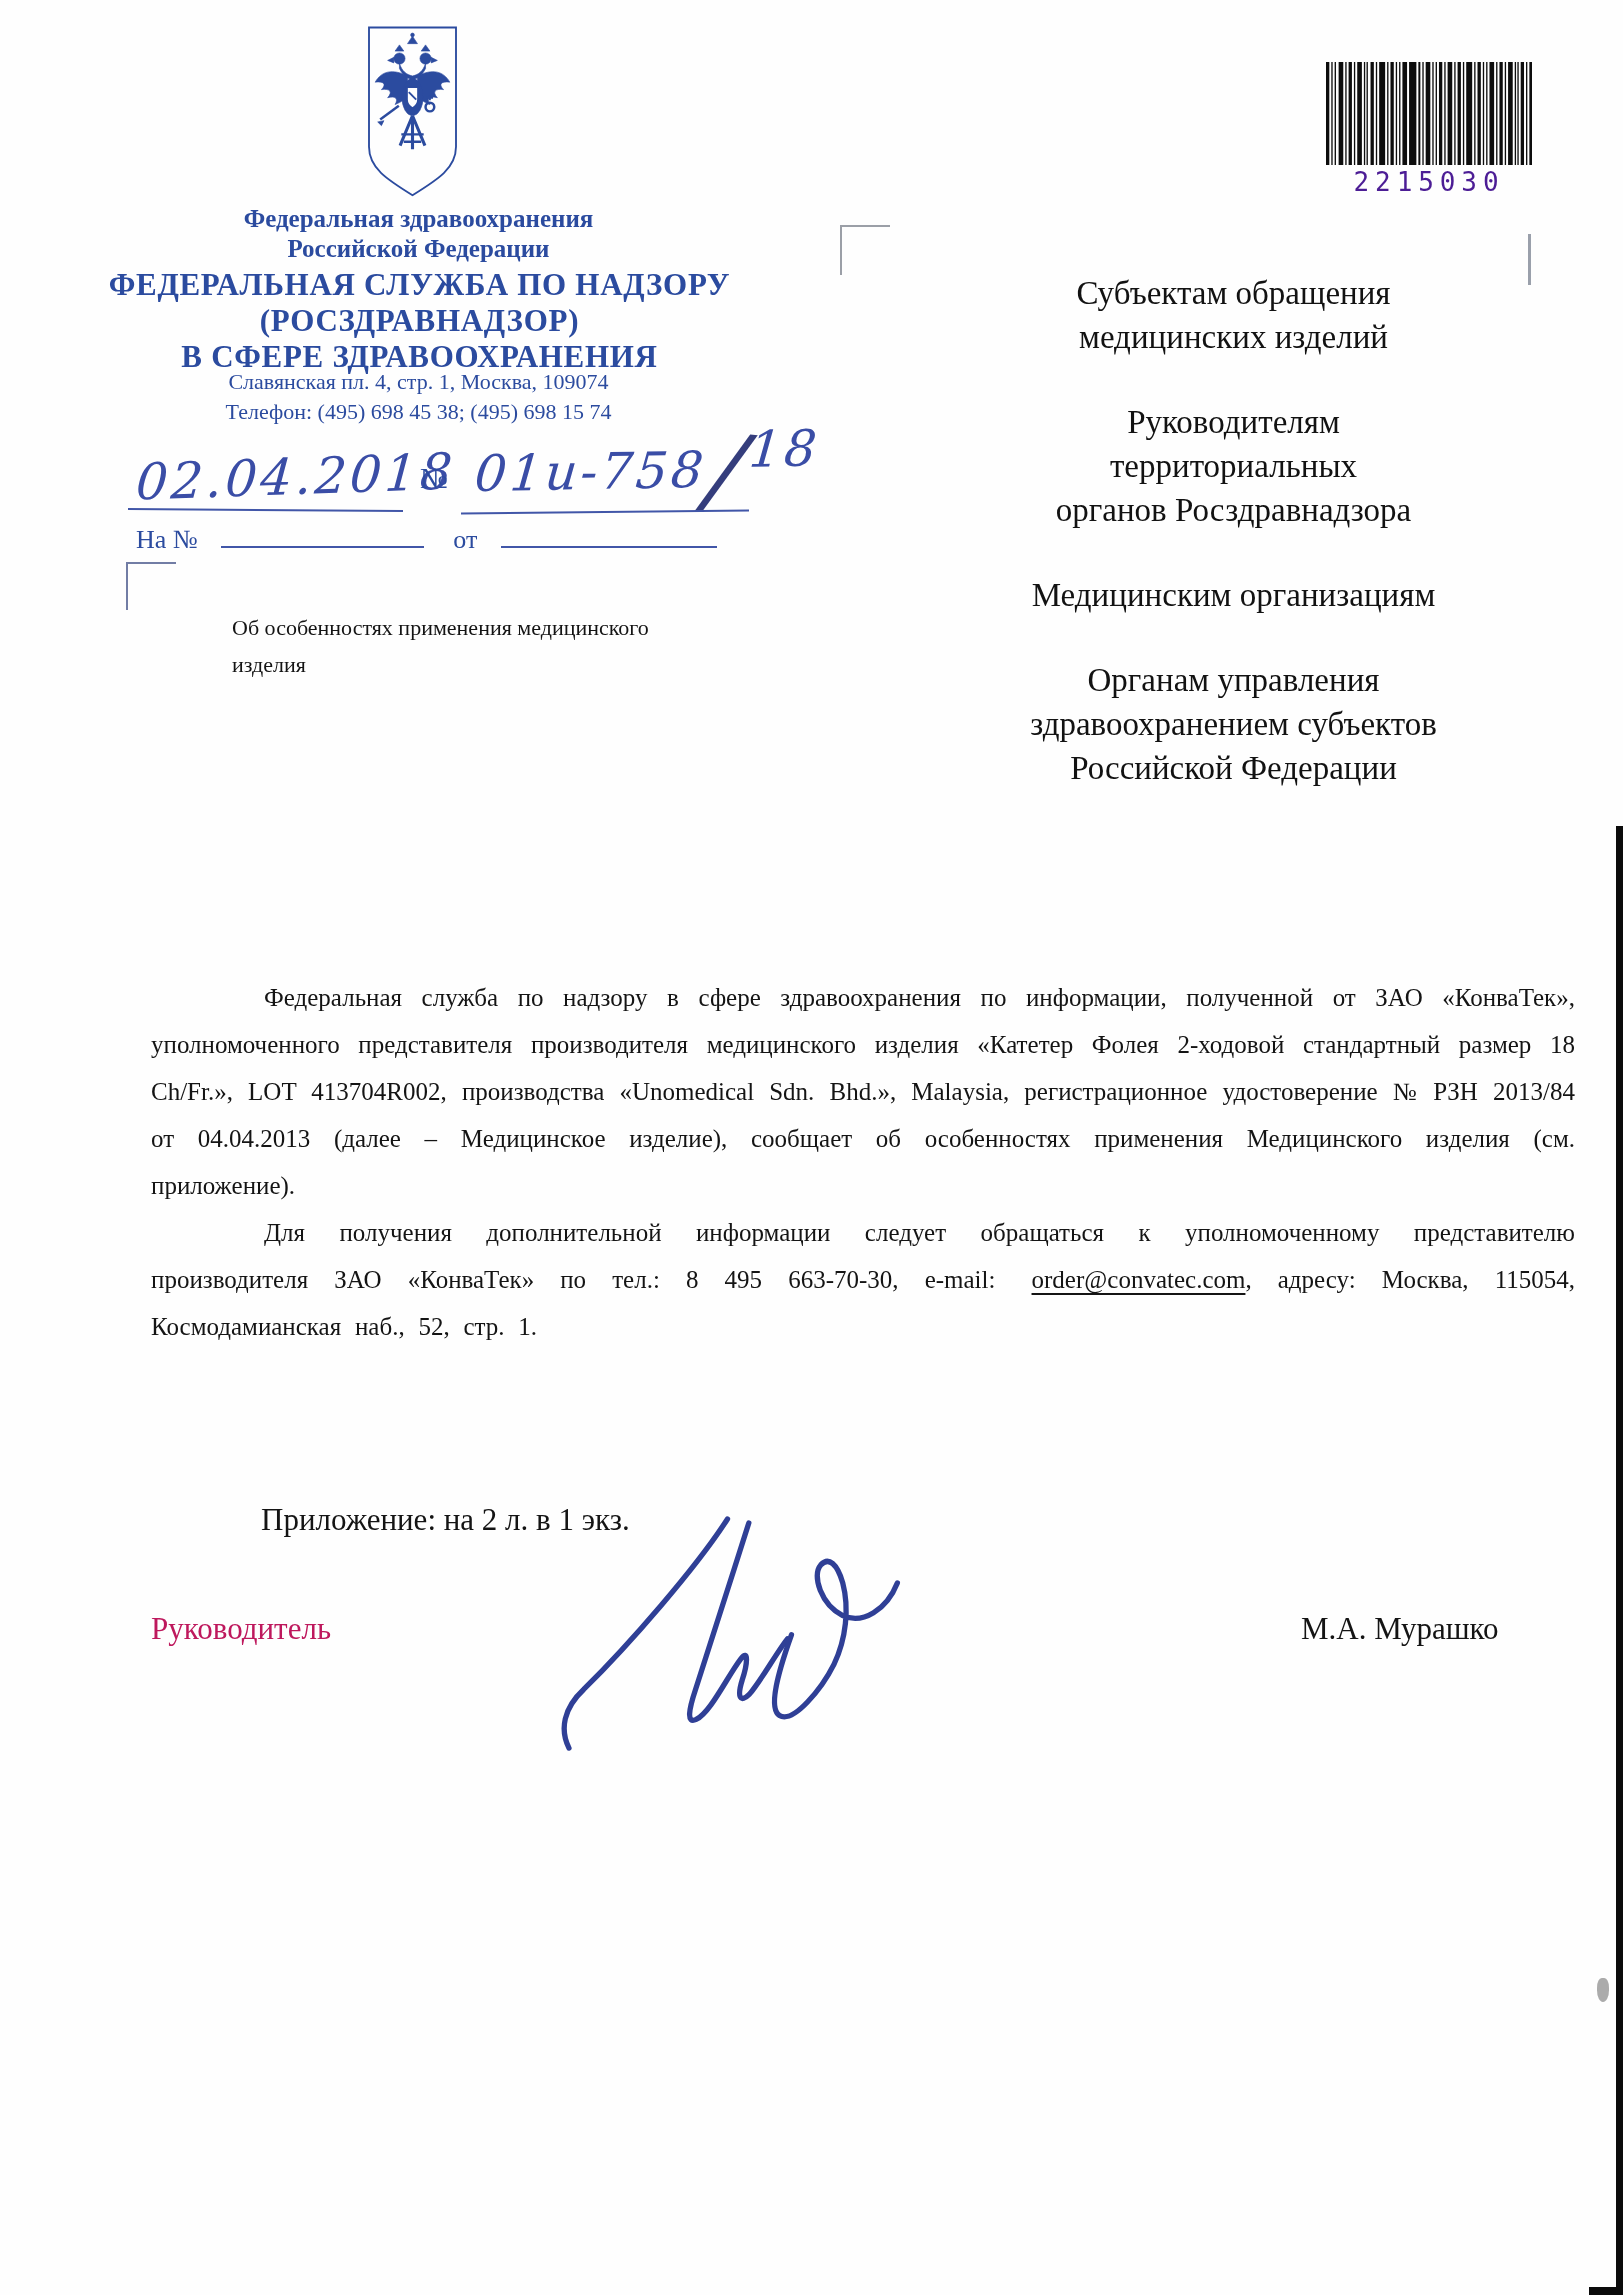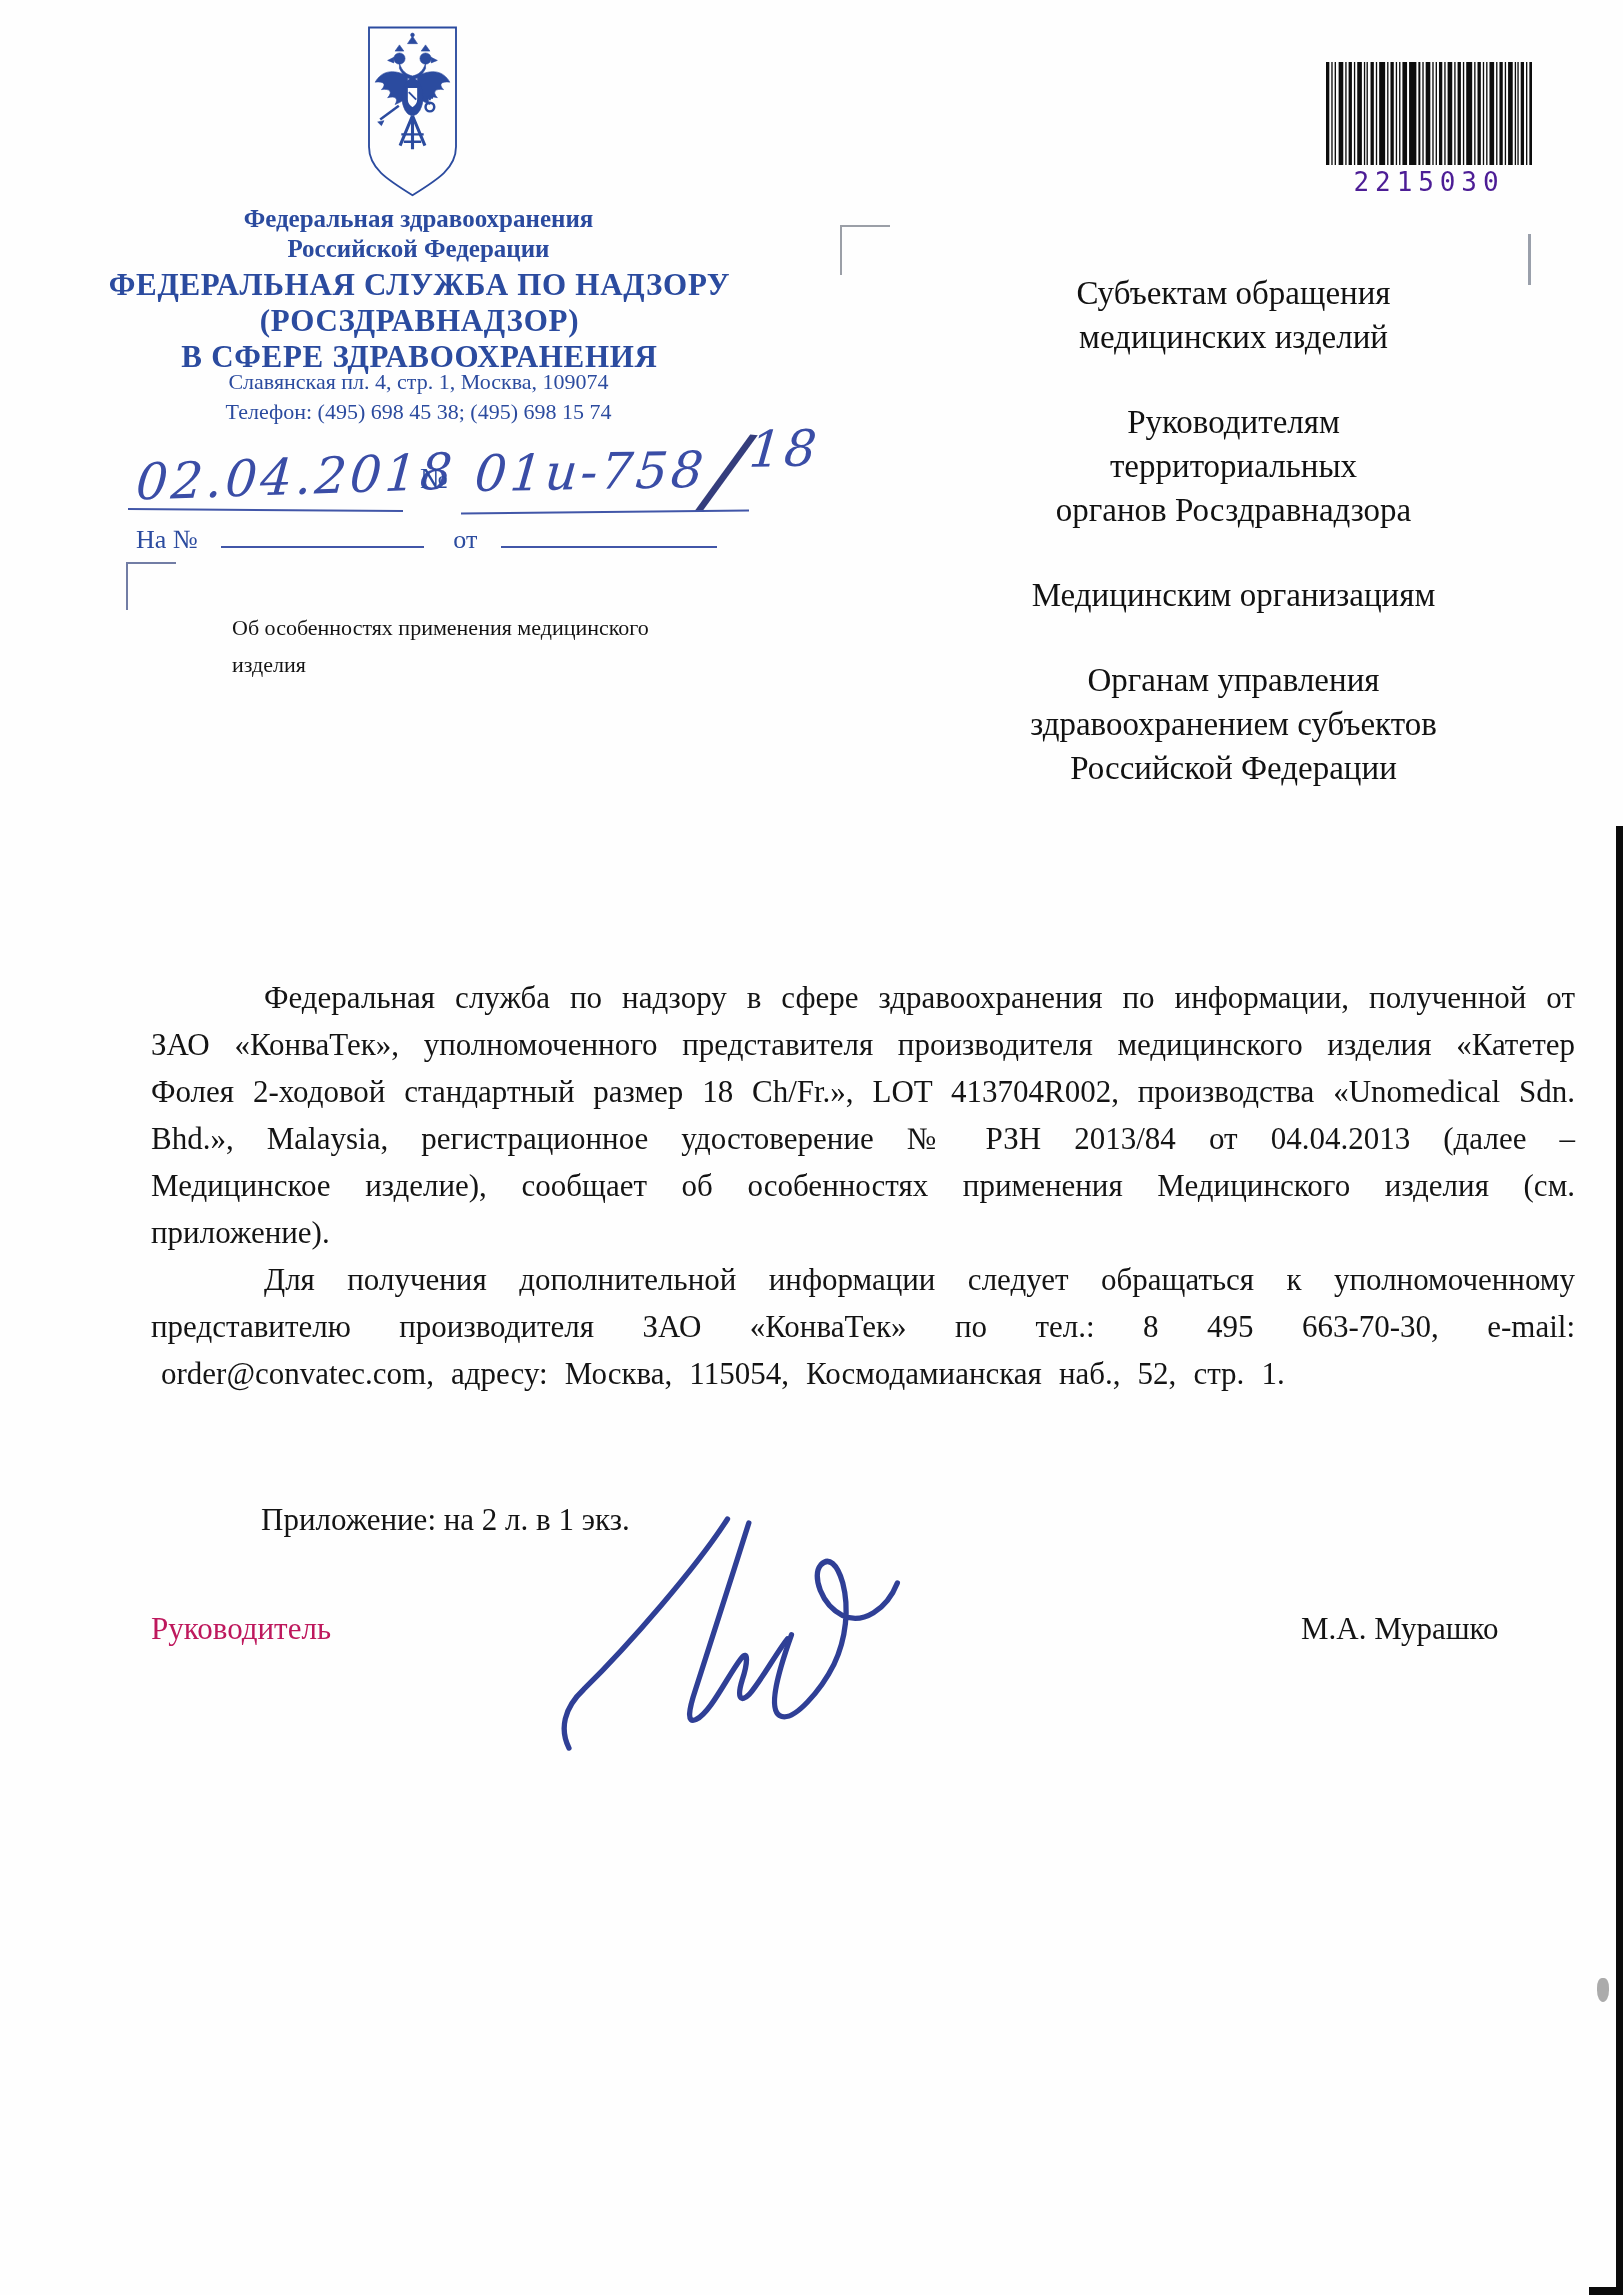--- a/index.html
+++ b/index.html
@@ -48,23 +48,23 @@
   
   .barcode{position:absolute;left:1326px;top:62px;width:206px;text-align:center;}
   .barcode-num{font-family:"DejaVu Sans Mono",monospace;font-size:26px;letter-spacing:5.9px;
     color:#4c1d95;margin-top:0px;}
   .recipients{position:absolute;left:909px;top:267px;width:649px;text-align:center;
     font-size:33px;line-height:44px;color:#121212;}
   .recipients .group{margin:4px 0 41px 0;}
   .recipients span{display:block;}
   
   .body-text{position:absolute;left:151px;top:974px;width:1424px;
-    font-size:31px;line-height:47px;text-align:justify;word-spacing:.30em;color:#141414;}
+    font-size:25px;line-height:47px;text-align:justify;word-spacing:.30em;color:#141414;}
   .body-text p{margin:0;text-indent:113px;}
-  .email{text-underline-offset:4.6px;margin-left:10px;}
+  .email{text-decoration:underline;text-underline-offset:4.6px;margin-left:10px;}
   .attachment{position:absolute;left:261px;top:1478px;font-size:31px;color:#141414;margin-top:24px;}
   .sig-title{position:absolute;left:151px;top:1611px;font-size:31px;color:#be185d;}
   .sig-name{position:absolute;left:1301px;top:1611px;width:262px;font-size:31px;color:#141414;}
   .signature{position:absolute;left:549px;top:1504px;width:373px;height:275px;}
   
   .scan-strip{position:absolute;right:0;top:826px;bottom:0;width:8.5px;background:#0b0b0b;}
   .scan-strip2{position:absolute;right:5.2px;bottom:0;width:30px;height:8.5px;background:#0b0b0b;}
   .smudge{position:absolute;left:1597px;top:1978px;width:11.8px;height:23.6px;background:#8f8f8f;
     border-radius:40% 40% 50% 50%;opacity:.75;}
 </style>

